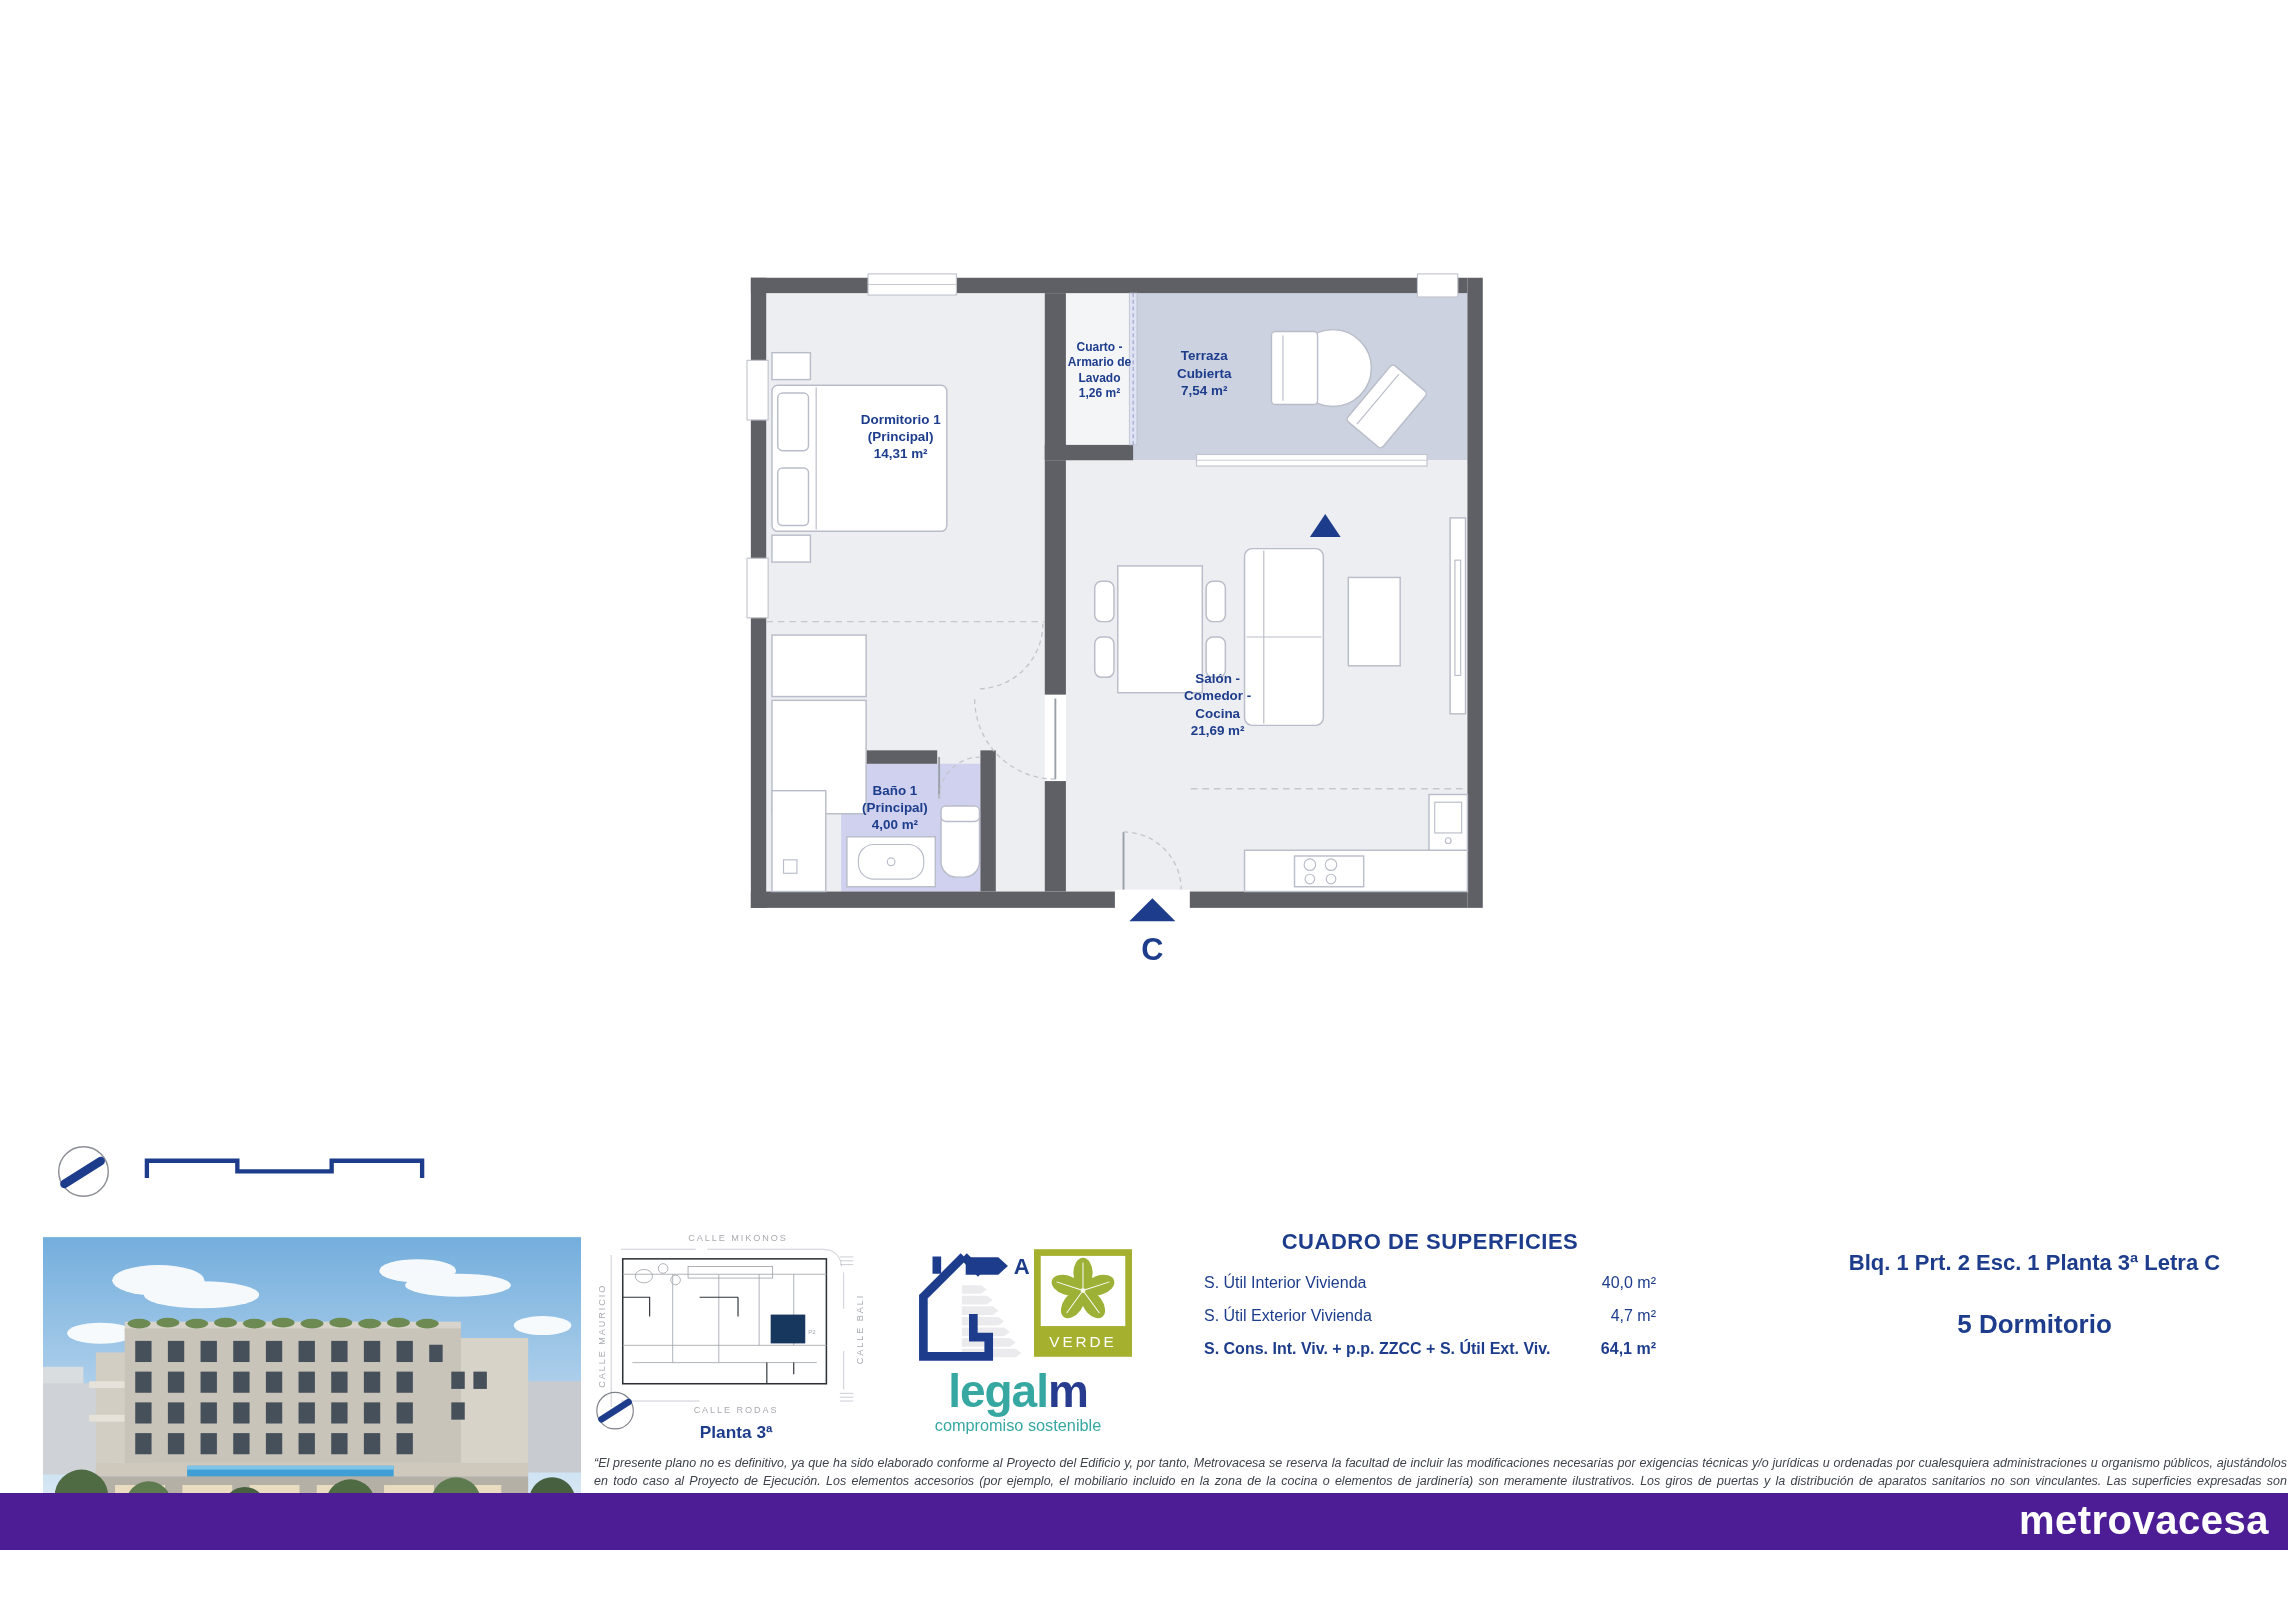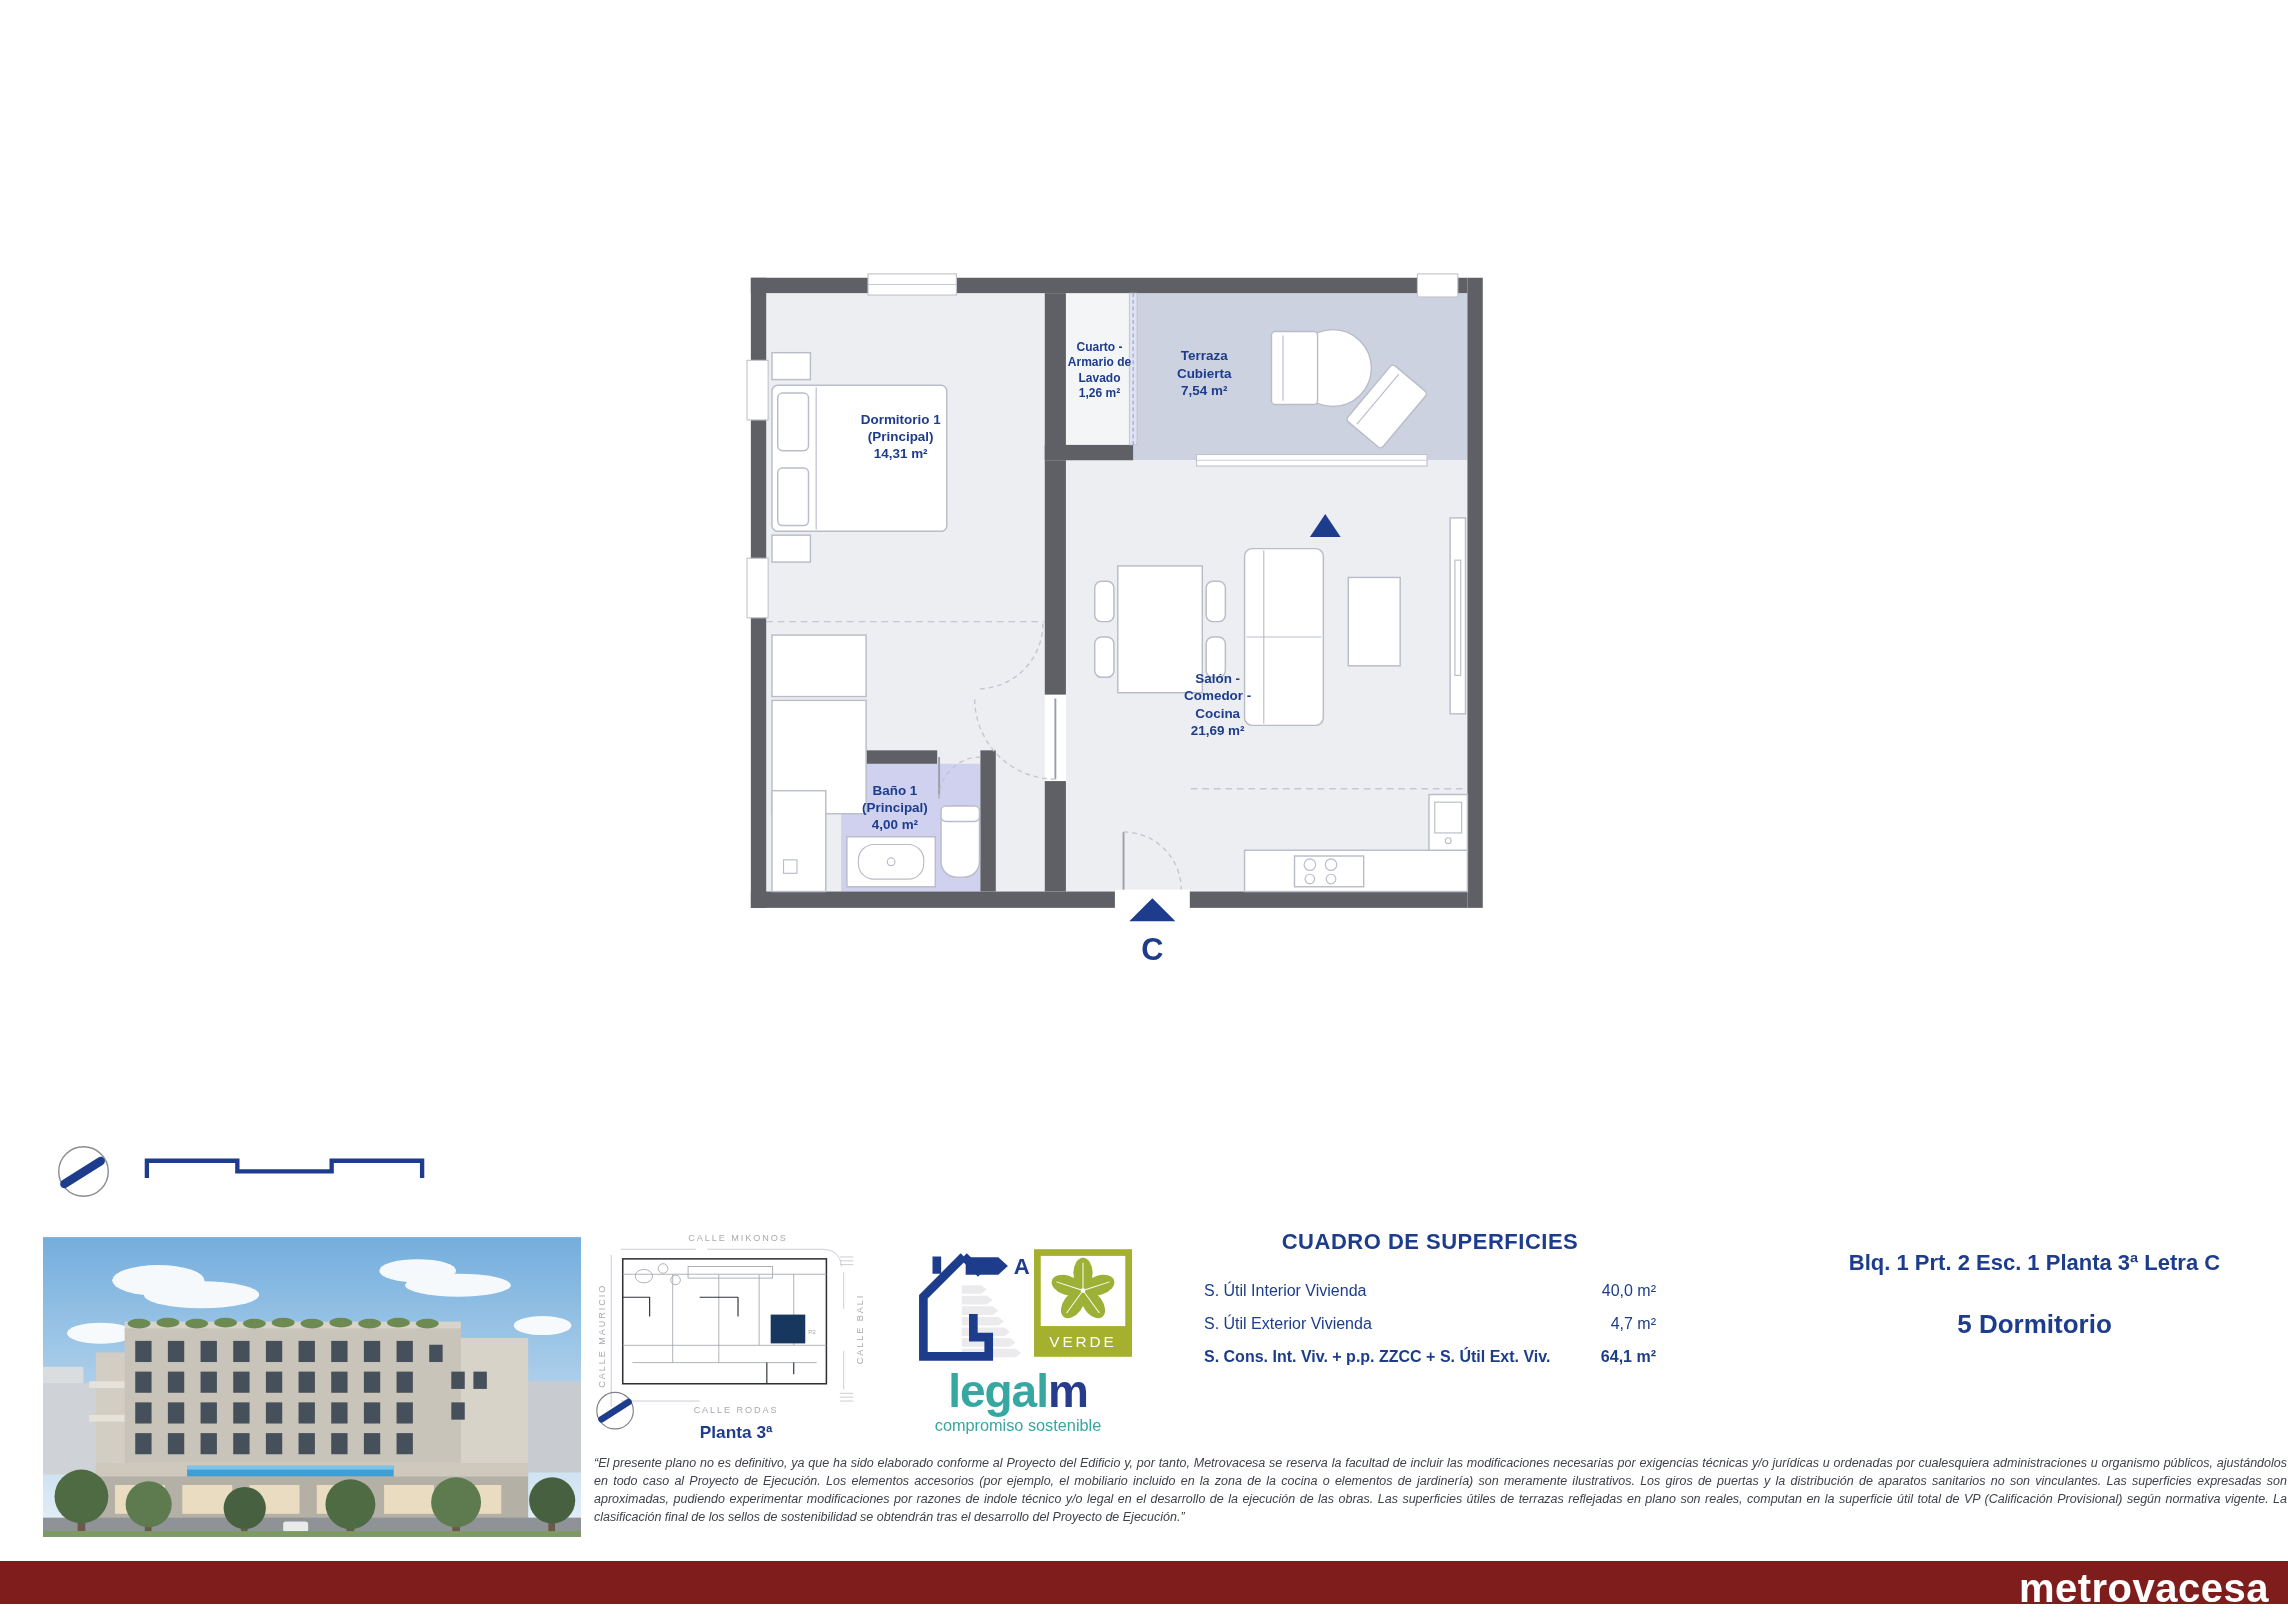--- a/index.html
+++ b/index.html
@@ -47,36 +47,36 @@
 
   #domum { position:absolute; left:901px; top:1368px; width:234px; text-align:center; }
   #domum .logo { font-size:46px; font-weight:700; letter-spacing:-1px; line-height:1; }
   #domum .d1 { color:#36a7a1; }
   #domum .d2 { color:#283c8f; }
   #domum .tagline { color:#36a7a1; font-size:16.3px; font-weight:500; margin-top:1.9px; }
 
   #surfaces { position:absolute; left:1204px; top:1229px; width:452px; color:#1d3d8c; }
   #surfaces h2 { font-size:22px; font-weight:700; text-align:center; letter-spacing:0.5px;
                  margin-bottom:19px; }
-  .srow { display:flex; justify-content:space-between; align-items:center;
+  .srow { display:flex; justify-content:space-between; align-items:flex-start;
           height:33px; font-size:16px; }
   .srow.bold { font-weight:700; }
 
   #unit-info { position:absolute; left:1804px; top:1212px; width:461px; text-align:center;
                color:#1d3d8c; }
   #unit-info .project { font-size:45px; font-weight:700; letter-spacing:1px; }
   #unit-info .location { font-size:22px; font-weight:700; margin-top:38px; }
   #unit-info .type { font-size:26px; font-weight:700; margin-top:33px; }
 
   #disclaimer { position:absolute; left:594px; top:1454px; width:1693px;
                 font-size:12.5px; line-height:18px; font-style:italic; color:#3e424b;
                 text-align:justify; }
 
-  #footer { position:absolute; left:0; top:1561px; width:2288px; height:43px;
-            background:#7f1d1d; }
+  #footer { position:absolute; left:0; top:1493px; width:2288px; height:57px;
+            background:#4c1d95; }
   #footer .brand { position:absolute; right:19px; top:0; line-height:55px;
                    color:#ffffff; font-size:40px; font-weight:700; letter-spacing:0.5px; }
 </style>
 </head>
 <body>
 
 <svg id="plan-svg" viewBox="0 0 790 760">
 
   <rect class="floor" x="22" y="22" width="290" height="623"></rect>
   <rect x="334" y="22" width="70" height="174" fill="#f4f5f7"></rect>

